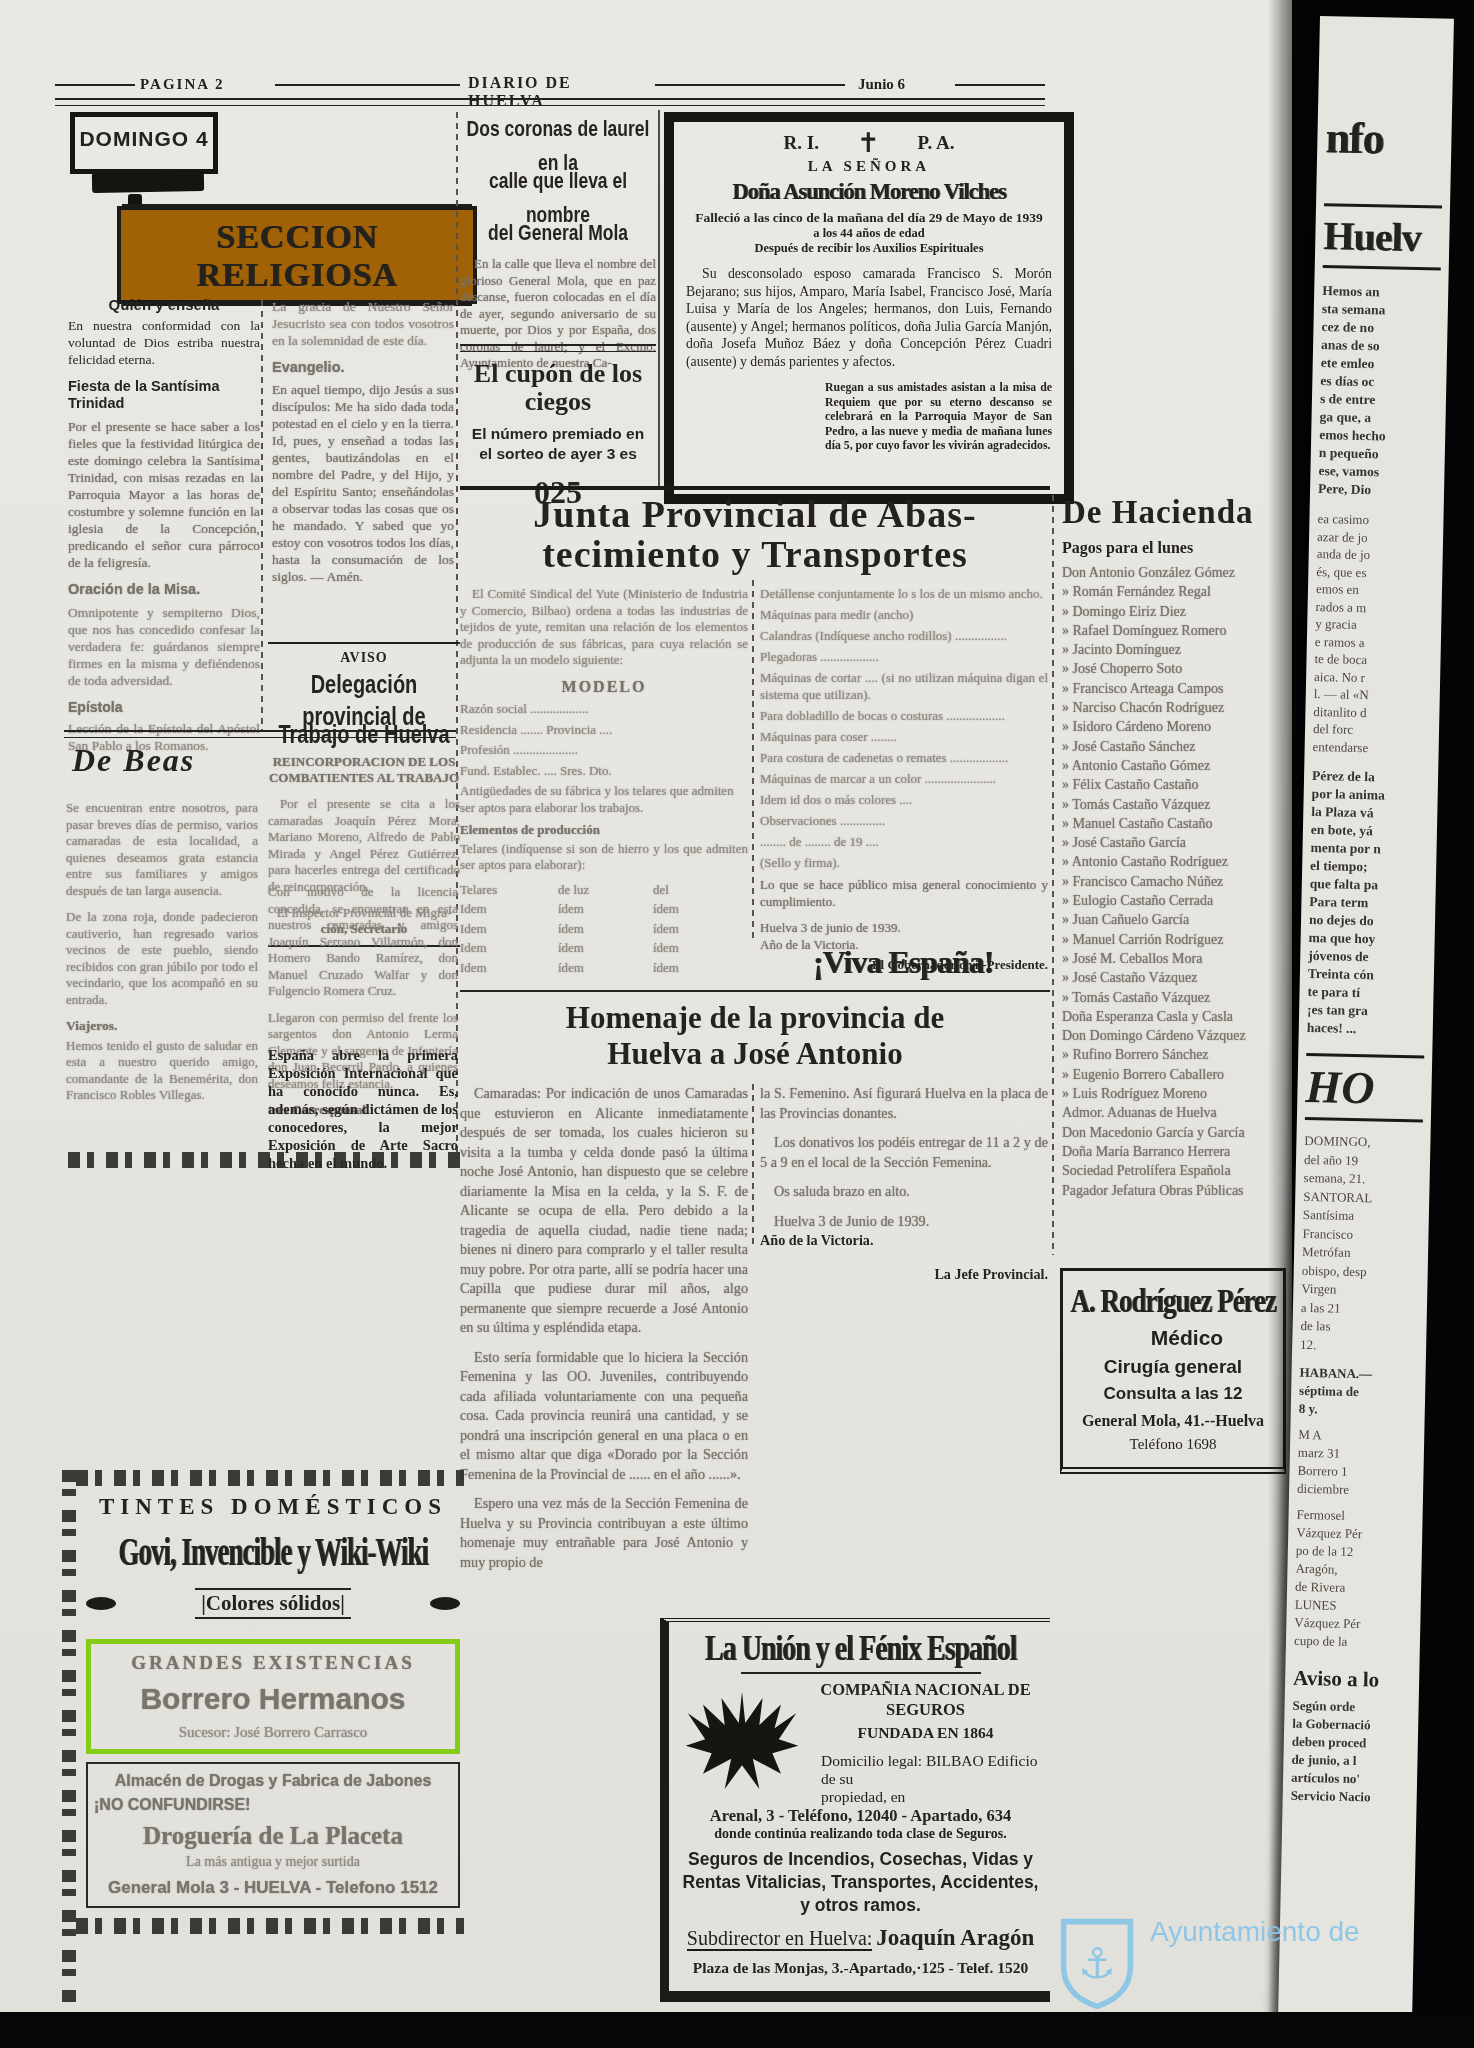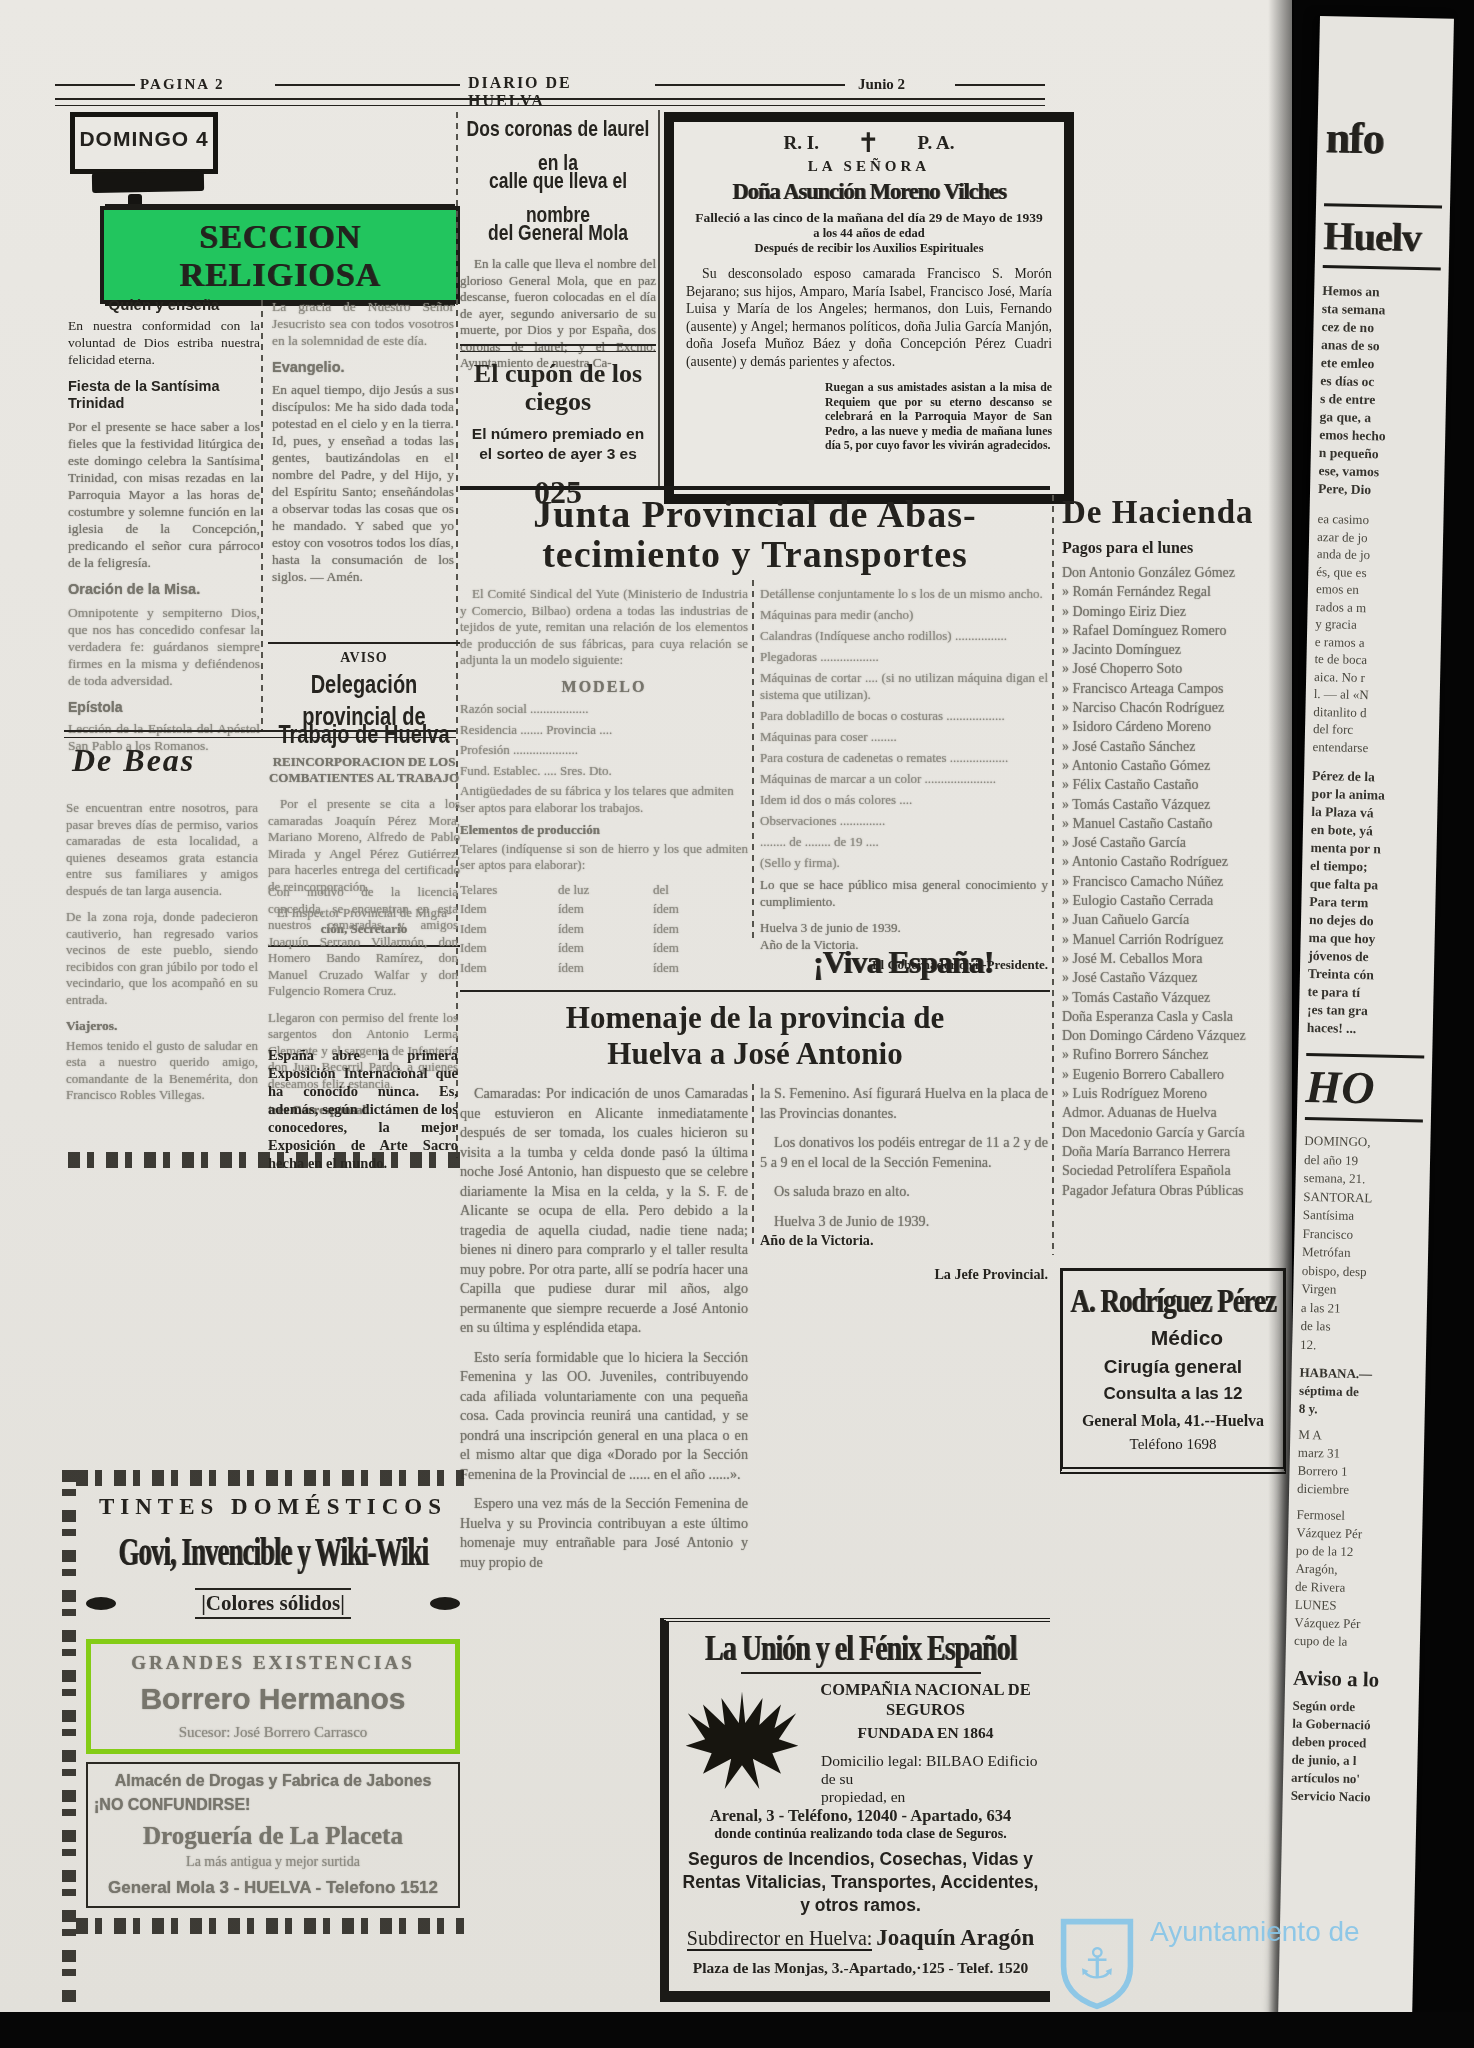--- a/index.html
+++ b/index.html
@@ -44,31 +44,31 @@
 <div id="stage">
 
   <div class="abs paper"></div>
   <div class="abs paper-shadow"></div>
 
   <div class="abs b" style="left:140px;top:76px;width:130px;font-size:15px;letter-spacing:2px;">PAGINA 2</div>
   <div class="abs rule" style="left:55px;top:84px;width:80px;"></div>
   <div class="abs rule" style="left:275px;top:84px;width:185px;"></div>
   <div class="abs b" style="left:468px;top:74px;width:180px;font-size:16px;letter-spacing:2px;">DIARIO DE HUELVA</div>
   <div class="abs rule" style="left:655px;top:84px;width:190px;"></div>
-  <div class="abs b" style="left:858px;top:76px;width:90px;font-size:15px;">Junio 2</div>
+  <div class="abs b" style="left:858px;top:76px;width:90px;font-size:15px;">Junio 6</div>
   <div class="abs rule" style="left:955px;top:84px;width:90px;"></div>
   <div class="abs rule-double" style="left:55px;top:98px;width:990px;"></div>
 
   <div class="abs sans b center" style="left:70px;top:112px;width:138px;height:42px;border:5px solid #161511;padding-top:10px;font-size:21px;letter-spacing:1px;background:#eae8e3;">
     <span>DOMINGO 4</span>
   </div>
   <div class="abs smear" style="left:92px;top:172px;width:112px;height:20px;transform:rotate(-1deg);"></div>
   <div class="abs smear" style="left:128px;top:194px;width:14px;height:16px;"></div>
 
-  <div class="abs center" style="left:100px;top:206px;width:352px;border:4px solid #1c1b17;box-shadow:0 -7px 0 -5px #1c1b17,0 7px 0 -5px #1c1b17;padding:8px 0 6px 0;background:#22c55e;">
+  <div class="abs center" style="left:117px;top:206px;width:352px;border:4px solid #1c1b17;box-shadow:0 -7px 0 -5px #1c1b17,0 7px 0 -5px #1c1b17;padding:8px 0 6px 0;background:#a16207;">
     <span class="b distress" style="font-size:34px;letter-spacing:1px;">SECCION RELIGIOSA</span>
   </div>
 
   <div class="abs" style="left:68px;top:296px;width:192px;font-size:13.5px;line-height:17px;">
     <div class="sans b center ink" style="font-size:15px;margin-bottom:4px;">Quién y enseña</div>
     <p class="justify ink">En nuestra conformidad con la voluntad de Dios estriba nuestra felicidad eterna.</p>
     <div class="sans b ink" style="font-size:14.5px;margin-bottom:6px;">Fiesta de la Santísima Trinidad</div>
     <p class="justify faded">Por el presente se hace saber a los fieles que la festividad litúrgica de este domingo celebra la Santísima Trinidad, con misas rezadas en la Parroquia Mayor a las horas de costumbre y solemne función en la iglesia de la Concepción, predicando el señor cura párroco de la feligresía.</p>
     <div class="sans b faded" style="font-size:14.5px;margin:8px 0 6px 0;">Oración de la Misa.</div>
     <p class="justify vfaded">Omnipotente y sempiterno Dios, que nos has concedido confesar la verdadera fe: guárdanos siempre firmes en la misma y defiéndenos de toda adversidad.</p>

